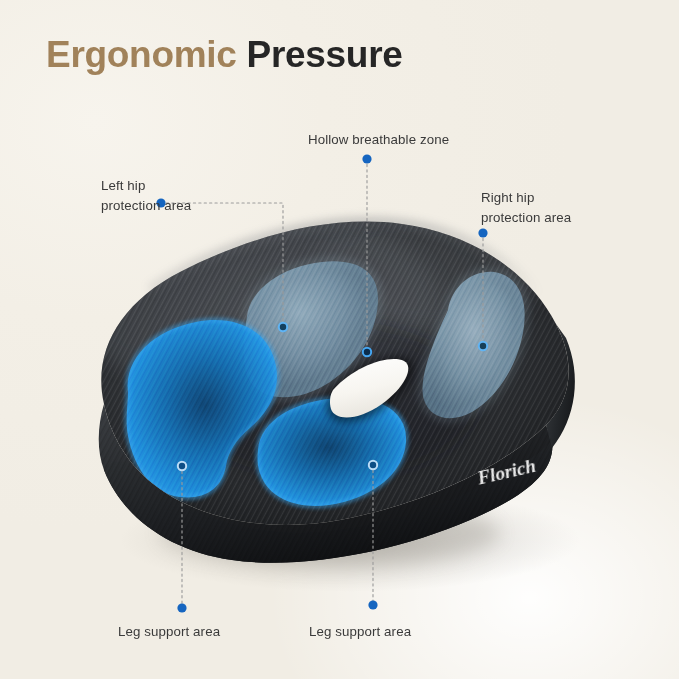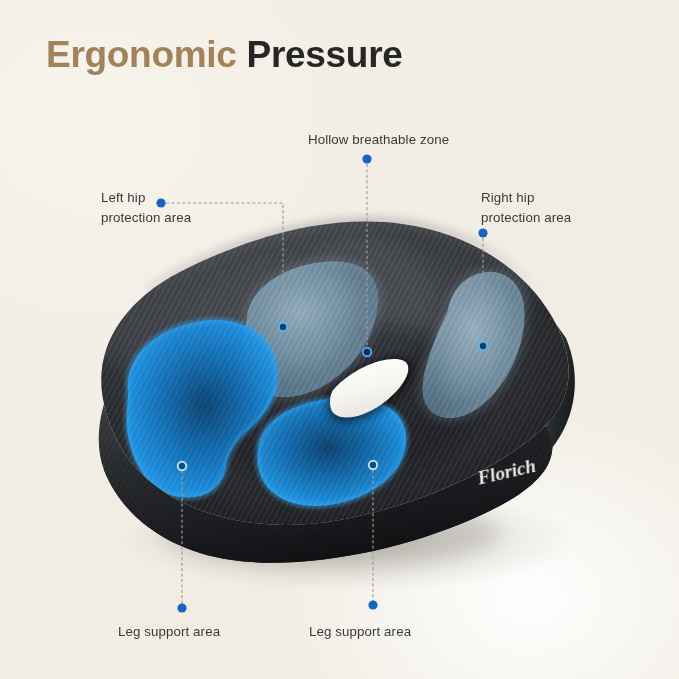--- a/index.html
+++ b/index.html
@@ -330,21 +330,21 @@
       <circle cx="483" cy="346" r="4.2" fill="#173f58" stroke="#5fb4f5" stroke-width="2"></circle>
       <circle cx="182" cy="466" r="4.2" fill="#0d4d85" stroke="#bcdcf6" stroke-width="2"></circle>
       <circle cx="373" cy="465" r="4.2" fill="#0d4d85" stroke="#bcdcf6" stroke-width="2"></circle>
     </g>
   </svg>
 
   <div class="label" style="left:272px; top:130px;margin-left:36px;">
     <span>Hollow breathable zone</span>
   </div>
 
-  <div class="label" style="left:101px; top:188px;">
+  <div class="label" style="left:101px; top:176px;">
     <div>Left hip</div>
     <div>protection area</div>
   </div>
 
   <div class="label lbl-right" style="left:481px; top:180px;">
     <div>Right hip</div>
     <div>protection area</div>
   </div>
 
   <div class="label" style="left:118px; top:622px;">

